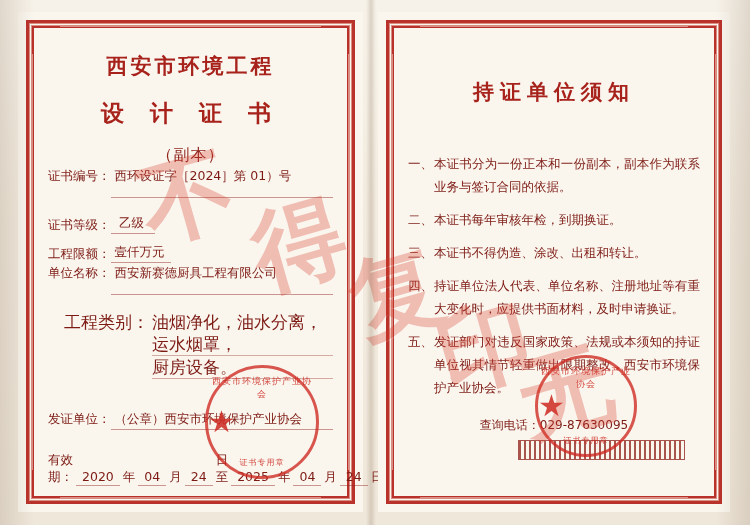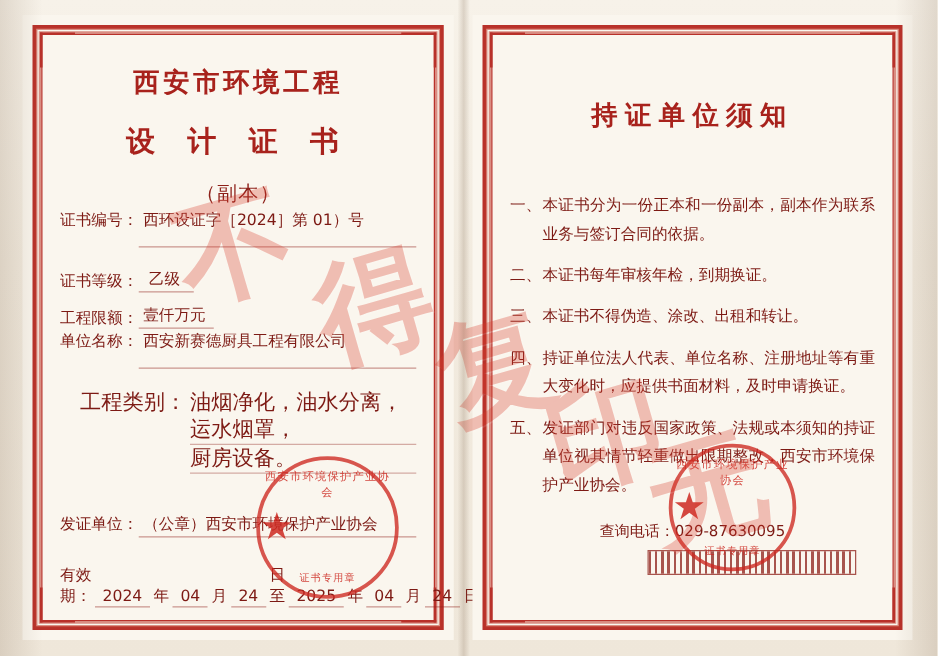--- a/index.html
+++ b/index.html
@@ -290,21 +290,21 @@
         </span>
       </div>
 
       <div class="issuer">
         <span class="lbl">发证单位：</span>
         <span class="u">（公章）西安市环境保护产业协会</span>
       </div>
 
       <div class="valid">
         <span>有效期：</span>
-        <span class="num">2024</span>
+        <span class="num">2020</span>
         <span>年</span>
         <span class="num">04</span>
         <span>月</span>
         <span class="num">24</span>
         <span>日至</span>
         <span class="num">2025</span>
         <span>年</span>
         <span class="num">04</span>
         <span>月</span>
         <span class="num">24</span>

